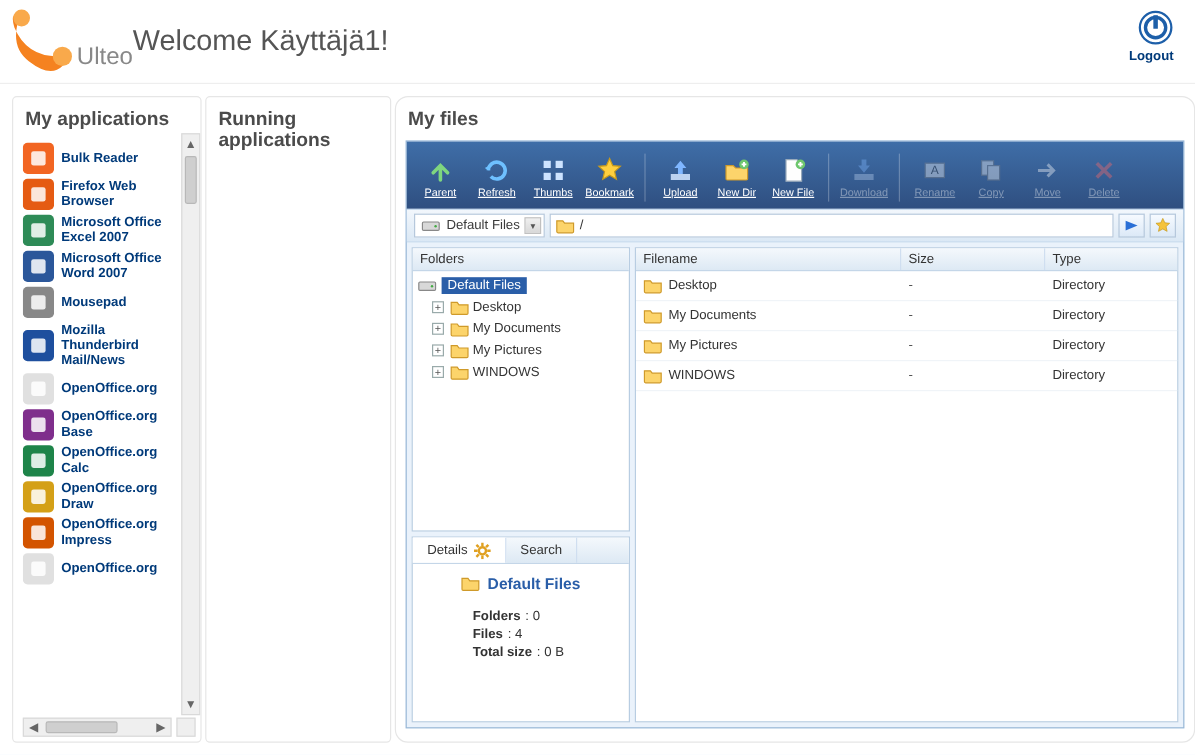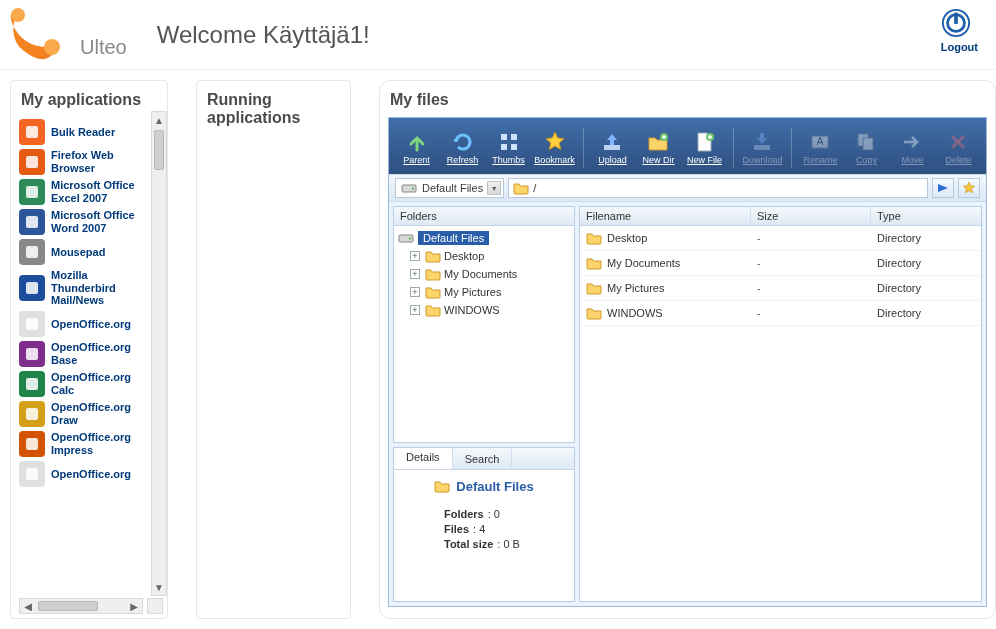--- a/index.html
+++ b/index.html
@@ -18,39 +18,38 @@
     display: flex;
     align-items: center;
     padding: 4px 12px 4px 4px;
     border-bottom: 1px solid #eee;
     height: 70px;
     position: relative;
   }
   .logo {
     display: flex;
     align-items: flex-end;
-    gap: 20px;
-    margin-right: 30px;
+    gap: 4px;
   }
   .logo-shape { width: 56px; height: 56px; }
   .logo-text { font-size: 20px; color: #888; font-weight: 400; margin-bottom: 4px; }
   .welcome { font-size: 24px; color: #555; }
   .logout {
     position: absolute;
     right: 18px;
     top: 8px;
-    text-align: left;
+    text-align: right;
     cursor: pointer;
   }
   .logout svg { width: 30px; height: 30px; }
   .logout-label { font-size: 11px; font-weight: bold; color: #003a7a; }
   
   .main {
     display: flex;
-    gap: 28px;
+    gap: 3px;
     padding: 10px 0 10px 10px;
     height: calc(100% - 70px);
   }
   .panel {
     background: #fff;
     border: 1px solid #e6e6e6;
     border-radius: 4px;
     padding: 10px 8px;
     overflow: hidden;
   }
@@ -304,21 +303,21 @@
     border-bottom: 1px solid #c4d6e8;
     font-size: 11px;
     height: 22px;
   }
   .details-tabs .tab {
     padding: 3px 12px;
     border-right: 1px solid #cfdef0;
     cursor: pointer;
     display: flex; align-items: center; gap: 5px;
   }
-  .details-tabs .tab.selected { background: #fff; font-weight: normal; flex-direction: column; }
+  .details-tabs .tab.selected { background: #fff; font-weight: normal; }
   .details-body {
     padding: 8px 10px;
     font-size: 11px;
   }
   .details-title {
     display: flex; align-items: center; justify-content: center;
     gap: 6px; color: #2a5ea8; font-weight: bold; font-size: 13px;
     margin-bottom: 14px;
   }
   .details-body .line { margin: 3px 0; padding-left: 40px; }

